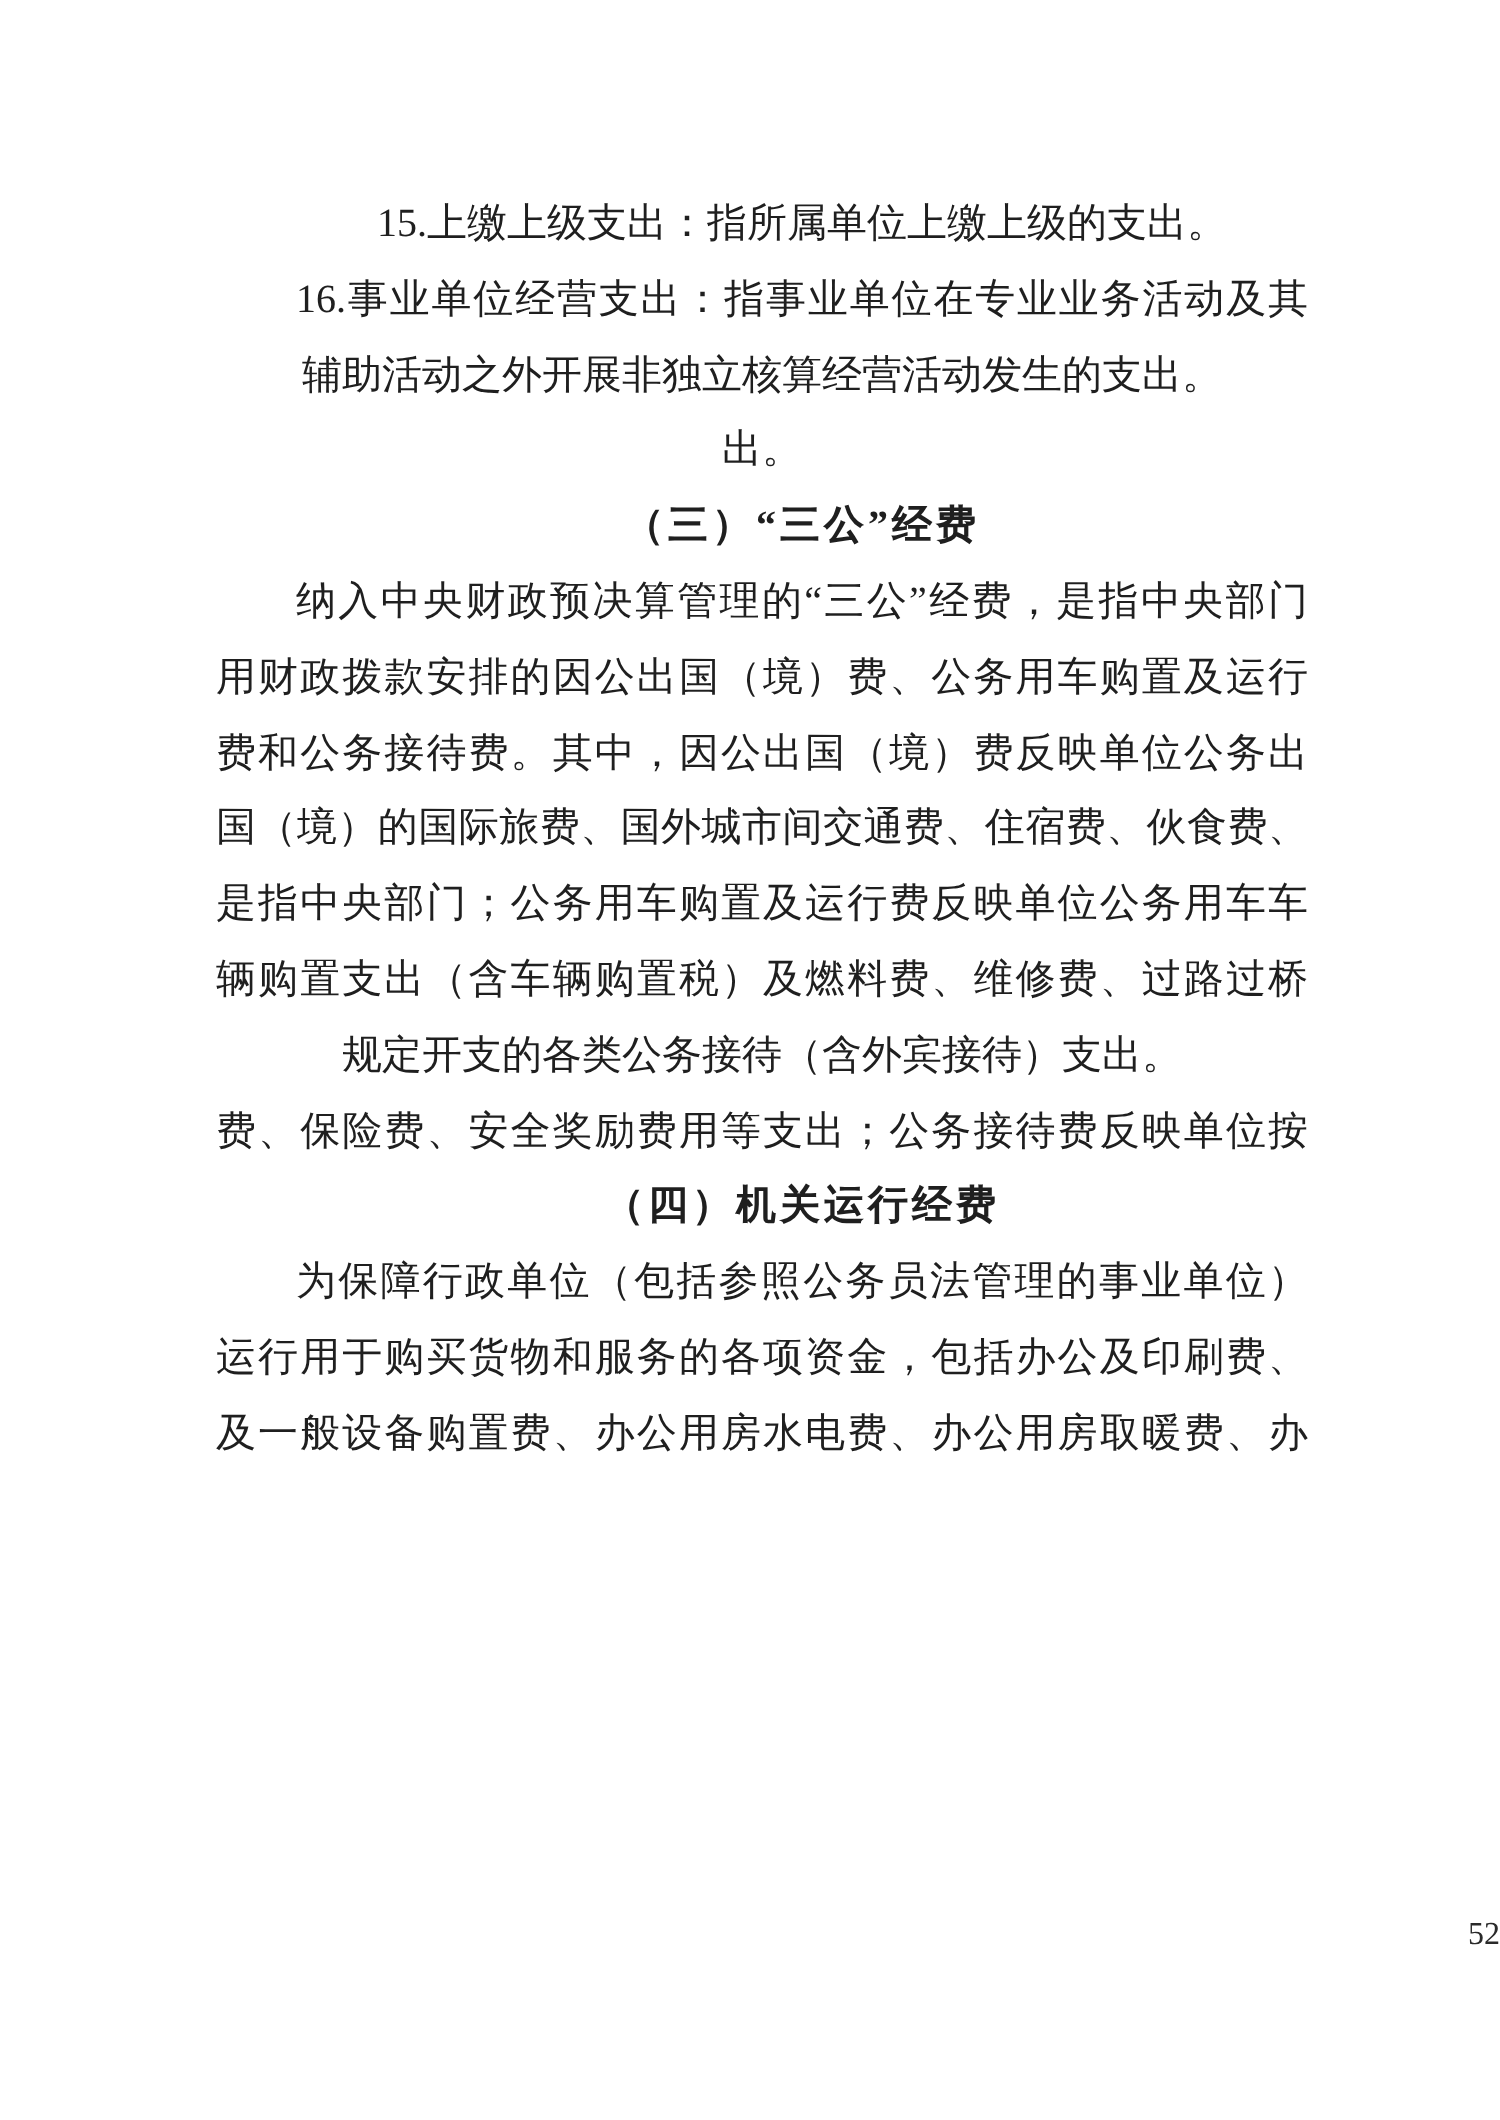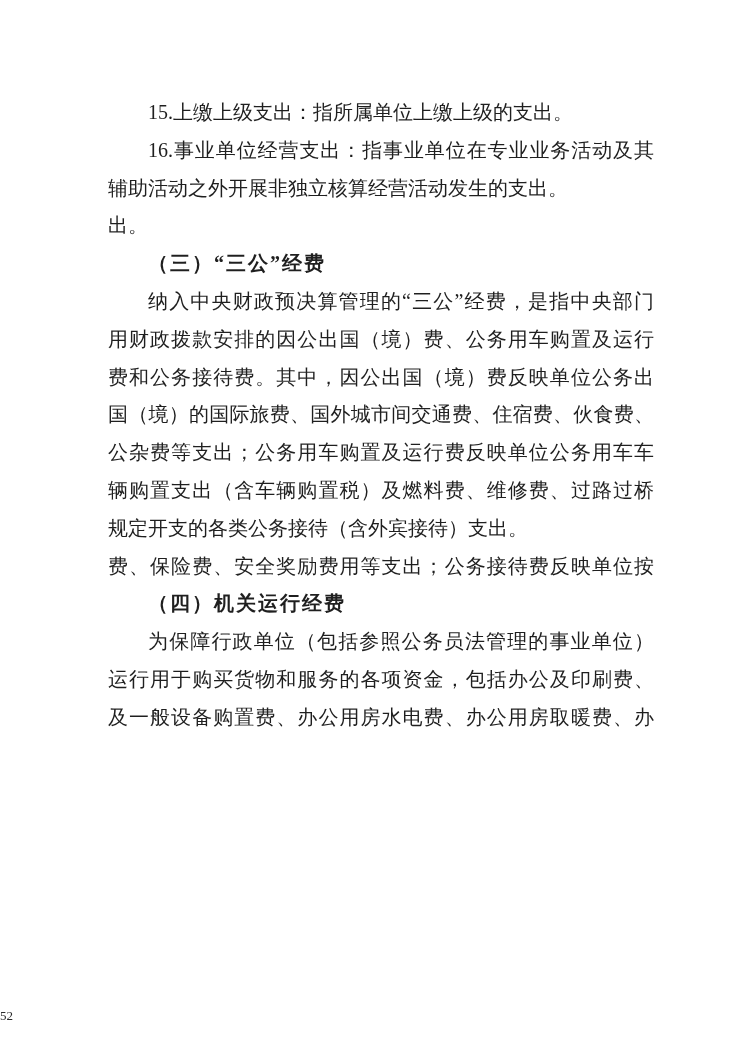--- a/index.html
+++ b/index.html
@@ -24,58 +24,58 @@
     left: 108px;
     top: 94px;
     width: 546px;
     font-size: 20px;
     color: #1f1f1f;
   }
   .line {
     line-height: 37.8px;
     height: 37.8px;
     overflow: hidden;
-    text-align: left;
+    text-align: center;
   }
   .line.stretch {
     text-align: justify;
     text-align-last: justify;
   }
   .line.indent {
     padding-left: 40px;
   }
   .line.heading {
     font-weight: 700;
     letter-spacing: 2px;
   }
   .page-number {
     position: absolute;
     left: 0;
-    top: 1008px;
+    top: 959px;
     width: 100%;
-    text-align: left;
-    font-size: 13px;
+    text-align: right;
+    font-size: 16px;
     color: #2a2a2a;
   }
 </style>
 </head>
 <body>
 
 <div class="page">
   <div class="text-block">
       <div class="line indent">15.上缴上级支出：指所属单位上缴上级的支出。</div>
       <div class="line indent stretch">16.事业单位经营支出：指事业单位在专业业务活动及其</div>
       <div class="line">辅助活动之外开展非独立核算经营活动发生的支出。</div>
       <div class="line">出。</div>
       <div class="line indent heading">（三）“三公”经费</div>
       <div class="line indent stretch">纳入中央财政预决算管理的“三公”经费，是指中央部门</div>
       <div class="line stretch">用财政拨款安排的因公出国（境）费、公务用车购置及运行</div>
       <div class="line stretch">费和公务接待费。其中，因公出国（境）费反映单位公务出</div>
       <div class="line stretch">国（境）的国际旅费、国外城市间交通费、住宿费、伙食费、</div>
-      <div class="line stretch">公杂费等支出；公务用车购置及运行费反映单位公务用车车</div>
+      <div class="line stretch">是指中央部门；公务用车购置及运行费反映单位公务用车车</div>
       <div class="line stretch">辆购置支出（含车辆购置税）及燃料费、维修费、过路过桥</div>
       <div class="line">规定开支的各类公务接待（含外宾接待）支出。</div>
       <div class="line stretch">费、保险费、安全奖励费用等支出；公务接待费反映单位按</div>
       <div class="line indent heading">（四）机关运行经费</div>
       <div class="line indent stretch">为保障行政单位（包括参照公务员法管理的事业单位）</div>
       <div class="line stretch">运行用于购买货物和服务的各项资金，包括办公及印刷费、</div>
       <div class="line stretch">及一般设备购置费、办公用房水电费、办公用房取暖费、办</div>
     </div>
   <div class="page-number">52</div>
 </div>

